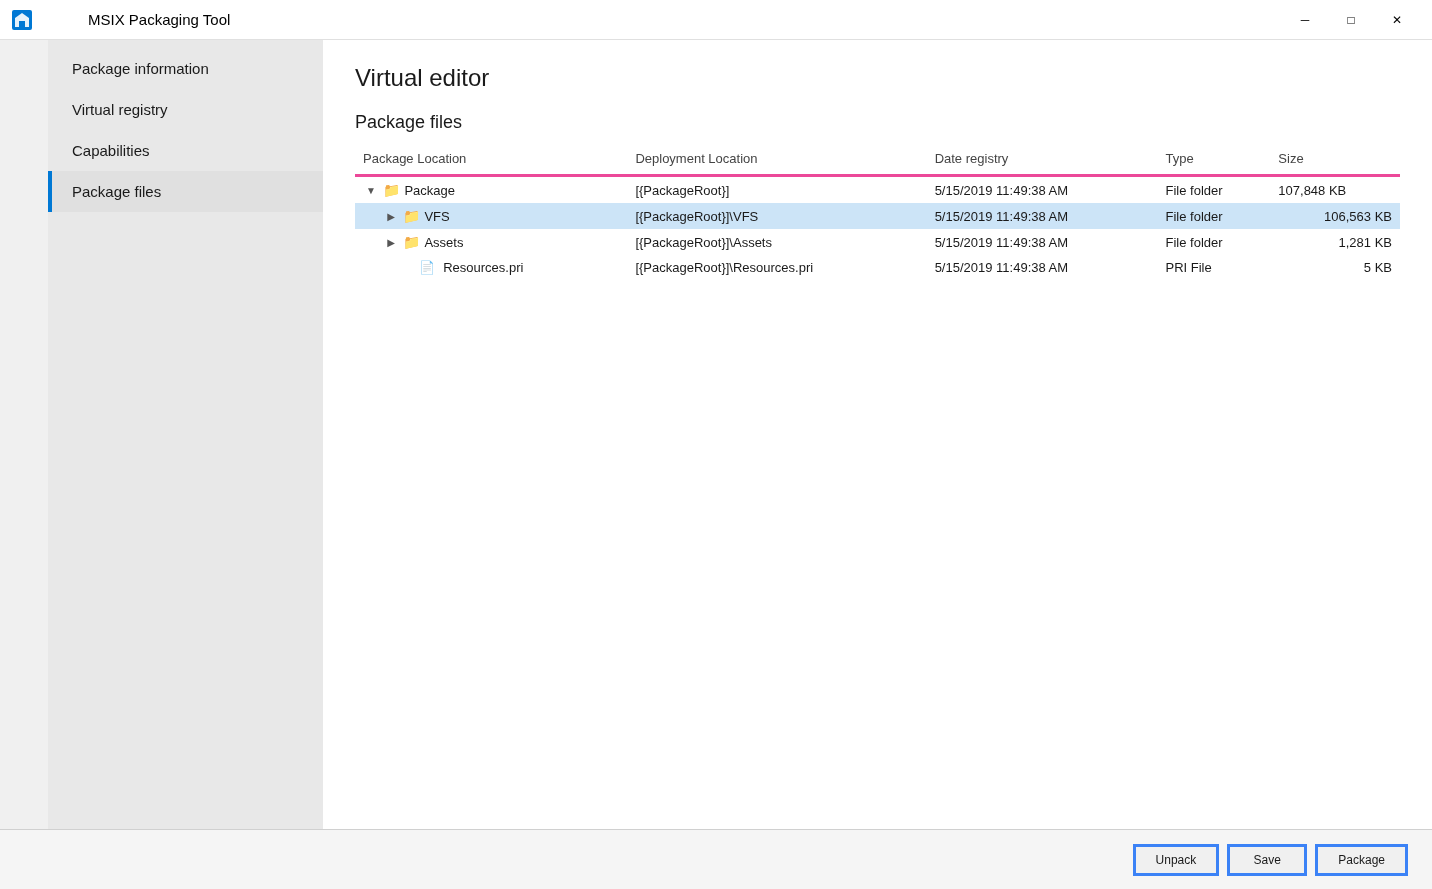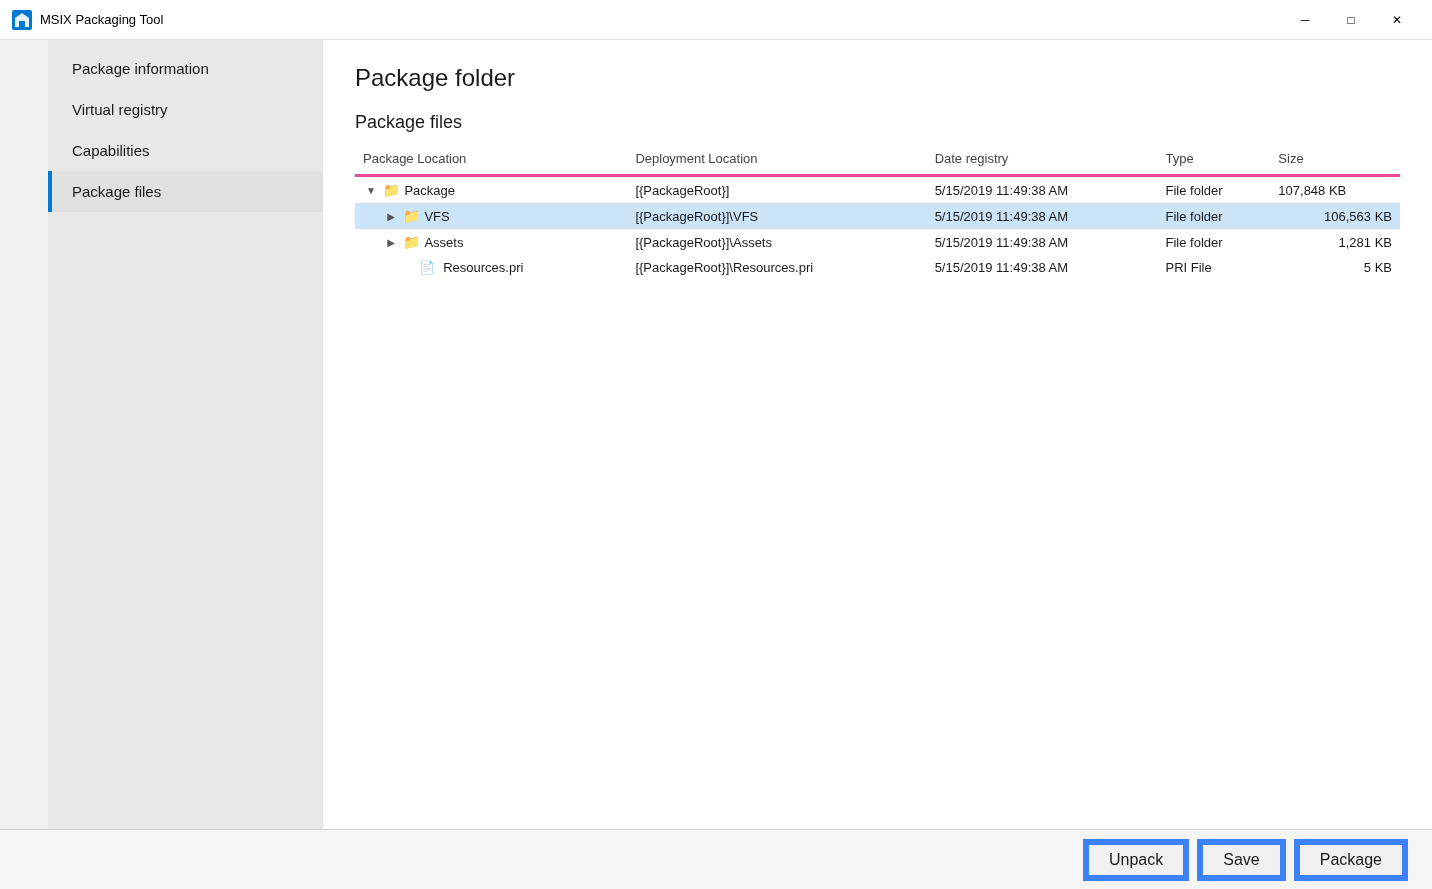--- a/index.html
+++ b/index.html
@@ -25,23 +25,24 @@
       flex-shrink: 0;
       user-select: none;
     }
     .titlebar-icon {
       width: 20px;
       height: 20px;
       margin-right: 8px;
       flex-shrink: 0;
     }
     .titlebar-title {
-      font-size: 13px;
+      font-size: 15px;
       color: #000;
       flex: 1;
+      margin-left: 48px;
     }
     .titlebar-controls {
       display: flex;
       gap: 0;
     }
     .titlebar-btn {
       width: 46px;
       height: 40px;
       display: flex;
       align-items: center;
@@ -164,22 +165,22 @@
       height: 60px;
       display: flex;
       align-items: center;
       justify-content: flex-end;
       padding: 0 24px;
       gap: 8px;
       flex-shrink: 0;
     }
     .footer-btn {
       padding: 6px 20px;
-      font-size: 16px;
-      border: 6px solid #3b82f6;
+      font-size: 12px;
+      border: 3px solid #3b82f6;
       background: #f0f0f0;
       cursor: pointer;
       min-width: 80px;
       text-align: center;
       color: #1a1a1a;
     }
   </style>
 </head>
 <body>
 
@@ -211,21 +212,21 @@
     </div>
     <div class="sidebar-item">
       <span>Capabilities</span>
     </div>
     <div class="sidebar-item active">
       <span>Package files</span>
     </div>
   </div>
 
   <div class="content">
-    <h1 class="page-title">Package folder</h1>
+    <h1 class="page-title">Virtual editor</h1>
     <h2 class="section-title">Package files</h2>
 
     <table class="file-table">
       <thead>
         <tr>
           <th>Package Location</th>
           <th>Deployment Location</th>
           <th>Date registry</th>
           <th>Type</th>
           <th>Size</th>

